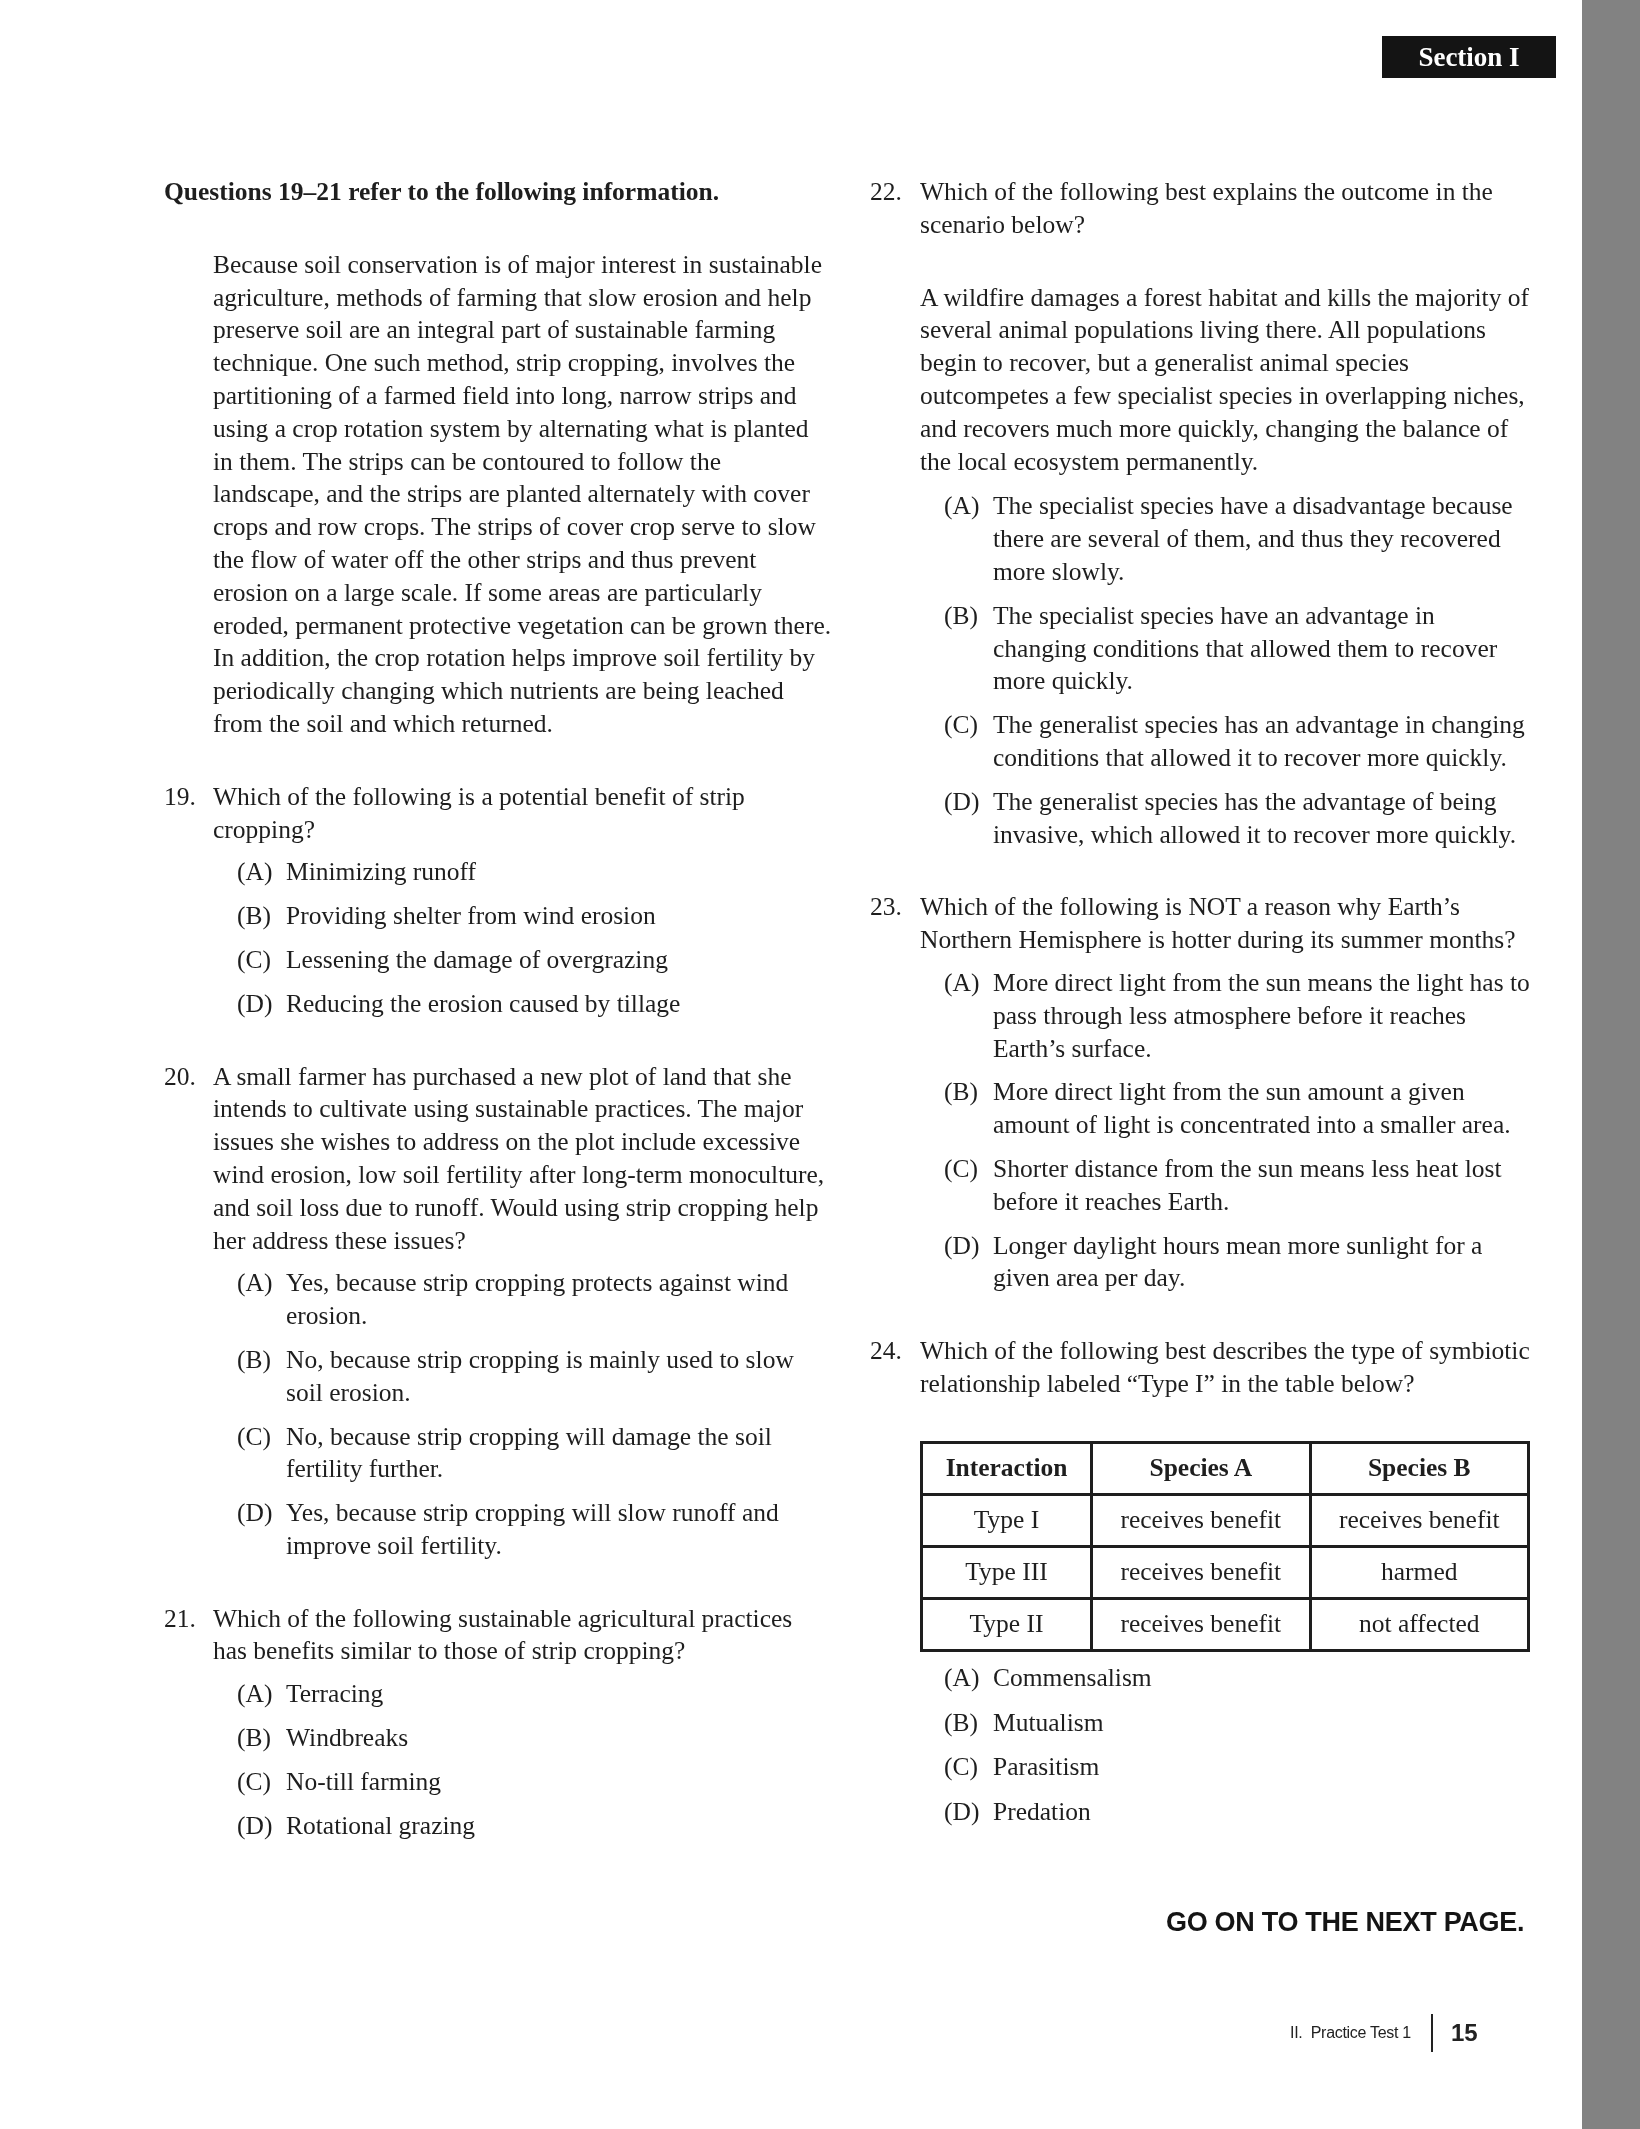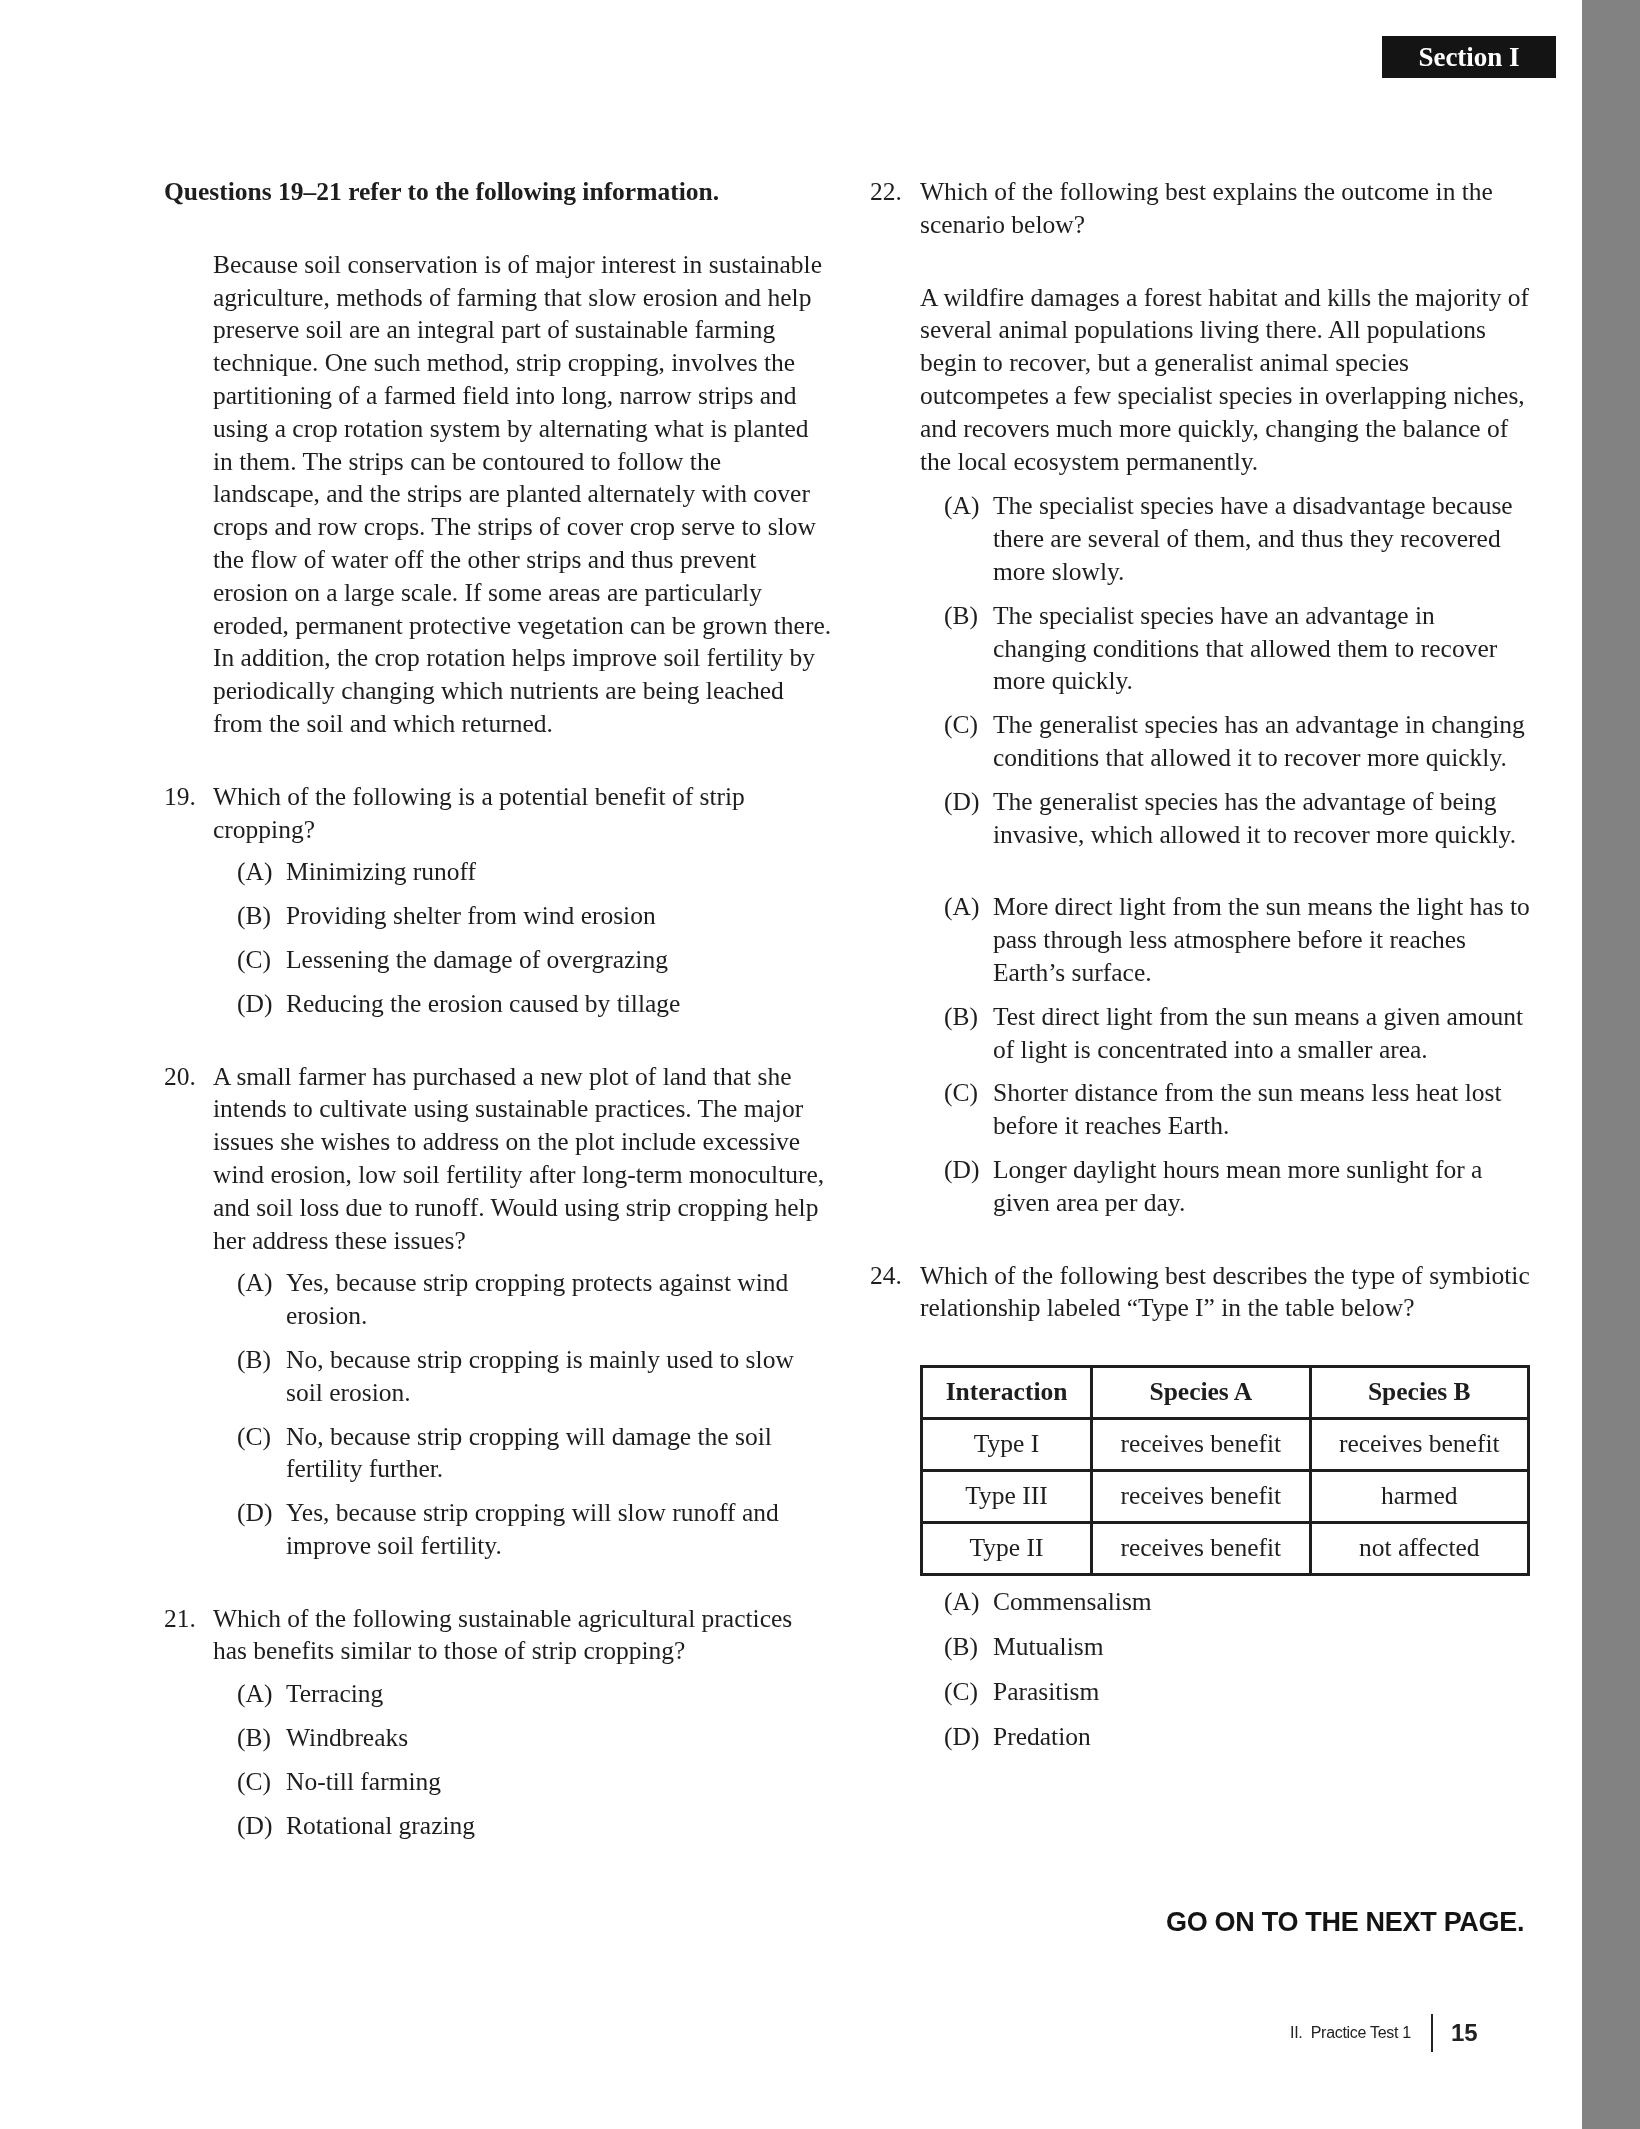--- a/index.html
+++ b/index.html
@@ -157,28 +157,32 @@
           <span class="choice-text">The generalist species has an advantage in changing conditions that allowed it to recover more quickly.</span>
         </div>
       <div class="choice">
           <span class="choice-letter">(D)</span>
           <span class="choice-text">The generalist species has the advantage of being invasive, which allowed it to recover more quickly.</span>
         </div>
     </div>
   </div>
 
   <div class="question">
+    <div class="q-stem">
+        <span class="q-num">23.</span>
+        <span class="q-text">Which of the following is NOT a reason why Earth’s Northern Hemisphere is hotter during its summer months?</span>
+      </div>
     <div class="choices">
       <div class="choice">
           <span class="choice-letter">(A)</span>
           <span class="choice-text">More direct light from the sun means the light has to pass through less atmosphere before it reaches Earth’s surface.</span>
         </div>
       <div class="choice">
           <span class="choice-letter">(B)</span>
-          <span class="choice-text">Test direct light from the sun means a given amount of light is concentrated into a smaller area.</span>
+          <span class="choice-text">More direct light from the sun amount a given amount of light is concentrated into a smaller area.</span>
         </div>
       <div class="choice">
           <span class="choice-letter">(C)</span>
           <span class="choice-text">Shorter distance from the sun means less heat lost before it reaches Earth.</span>
         </div>
       <div class="choice">
           <span class="choice-letter">(D)</span>
           <span class="choice-text">Longer daylight hours mean more sunlight for a given area per day.</span>
         </div>
     </div>

